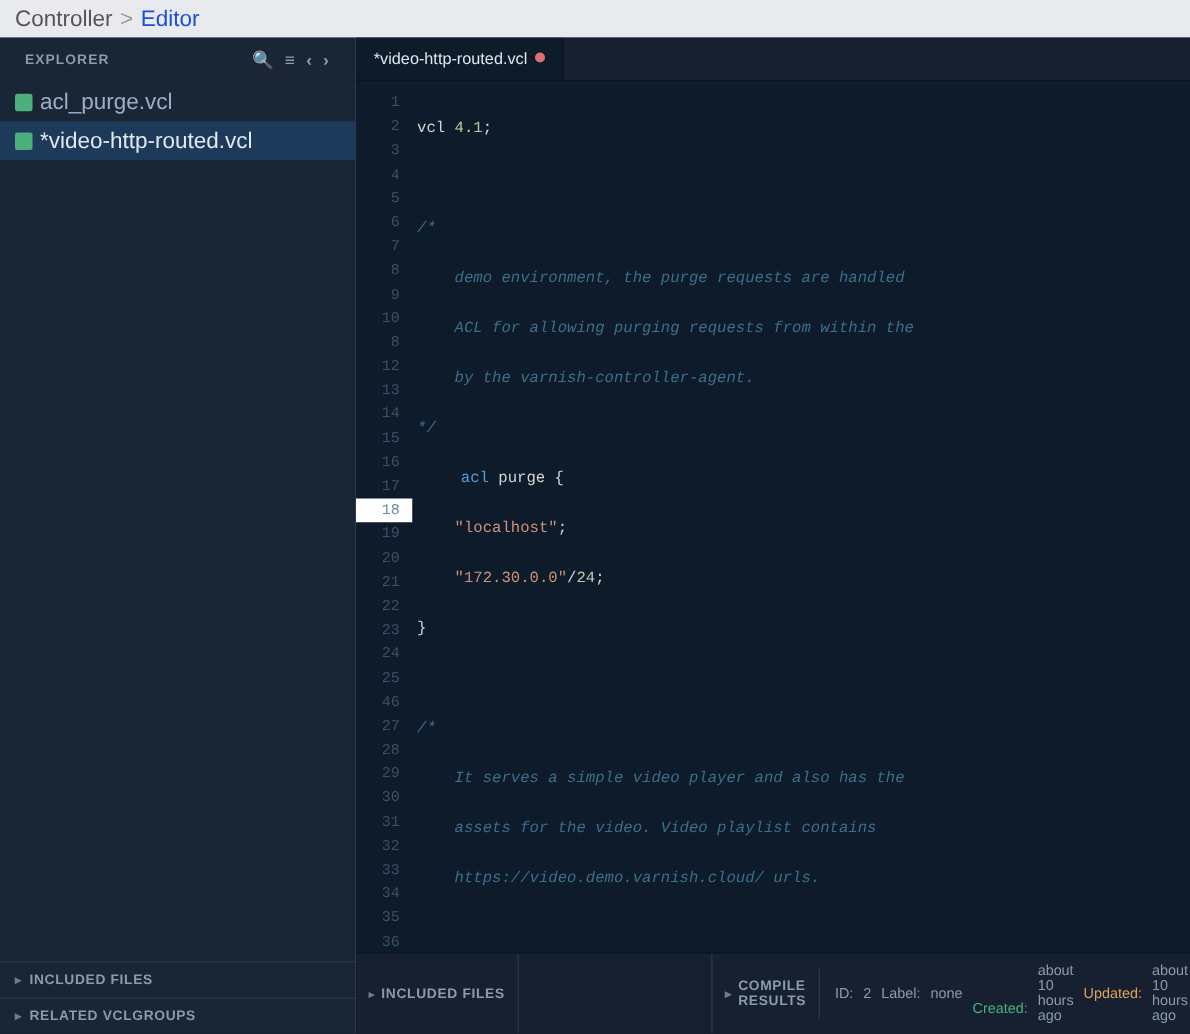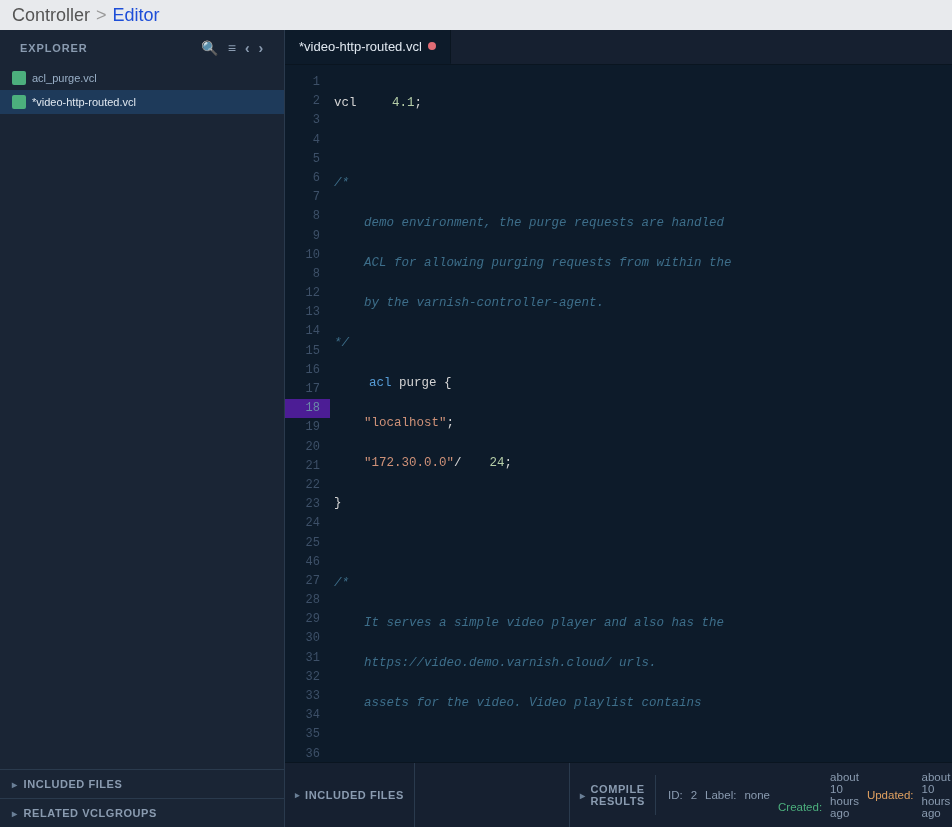--- a/index.html
+++ b/index.html
@@ -74,21 +74,21 @@
       flex: 1;
       overflow-y: auto;
     }
 
     .file-item {
       display: flex;
       align-items: center;
       padding: 5px 12px;
       cursor: pointer;
       font-family: -apple-system, BlinkMacSystemFont, 'Segoe UI', sans-serif;
-      font-size: 11px;
+      font-size: 18px;
       color: #9ab0c8;
       gap: 6px;
     }
     .file-item.active { background: #1e3a5a; color: #e0e8f0; }
 
     .file-icon {
       width: 14px;
       height: 14px;
       border-radius: 2px;
       background: #4caf7d;
@@ -176,39 +176,39 @@
       flex-shrink: 0;
       min-width: 45px;
     }
     .line-number {
       display: block;
       padding: 0 10px 0 8px;
       font-size: 12px;
       line-height: 1.6;
     }
     .line-number.highlighted {
-      background: #4c1d95;
+      background: #ffffff;
       color: #6a8aa8;
       font-family: Liberation Mono, monospace;
     }
 
     .code-content {
       flex: 1;
       padding: 8px 0 8px 4px;
       overflow-x: auto;
       white-space: pre;
     }
     .code-line {
       display: block;
       line-height: 1.6;
       padding-right: 20px;
     }
     .c-string { color: #ce9178; }
     .c-comment { color: #3d6e8a; font-style: italic; }
-    .c-number { color: #b5cea8; margin-left: 28px; }
+    .c-number { color: #b5cea8; }
     .c-acl { color: #569cd6; margin-left: 35px; }
     .c-plain { color: #d4d4d4; }
 
     
     .status-bar {
       background: #162030;
       border-top: 1px solid #0a1520;
       display: flex;
       align-items: stretch;
       flex-shrink: 0;
@@ -376,22 +376,22 @@
 <span class="code-line"><span class="c-comment">    ACL for allowing purging requests from within the</span></span>
 <span class="code-line"><span class="c-comment">    by the varnish-controller-agent.</span></span>
 <span class="code-line"><span class="c-comment">*/</span></span>
 <span class="code-line"><span class="c-acl">acl</span><span class="c-plain"> purge {</span></span>
 <span class="code-line"><span class="c-plain">    </span><span class="c-string">"localhost"</span><span class="c-plain">;</span></span>
 <span class="code-line"><span class="c-plain">    </span><span class="c-string">"172.30.0.0"</span><span class="c-plain">/</span><span class="c-number">24</span><span class="c-plain">;</span></span>
 <span class="code-line"><span class="c-plain">}</span></span>
 <span class="code-line"> </span>
 <span class="code-line"><span class="c-comment">/*</span></span>
 <span class="code-line"><span class="c-comment">    It serves a simple video player and also has the</span></span>
+<span class="code-line"><span class="c-comment">    assets for the video. Video playlist contains</span></span>
 <span class="code-line"><span class="c-comment">    https://video.demo.varnish.cloud/ urls.</span></span>
-<span class="code-line"><span class="c-comment">    assets for the video. Video playlist contains</span></span>
 
 
 
 
 
 
 
 
 
 

